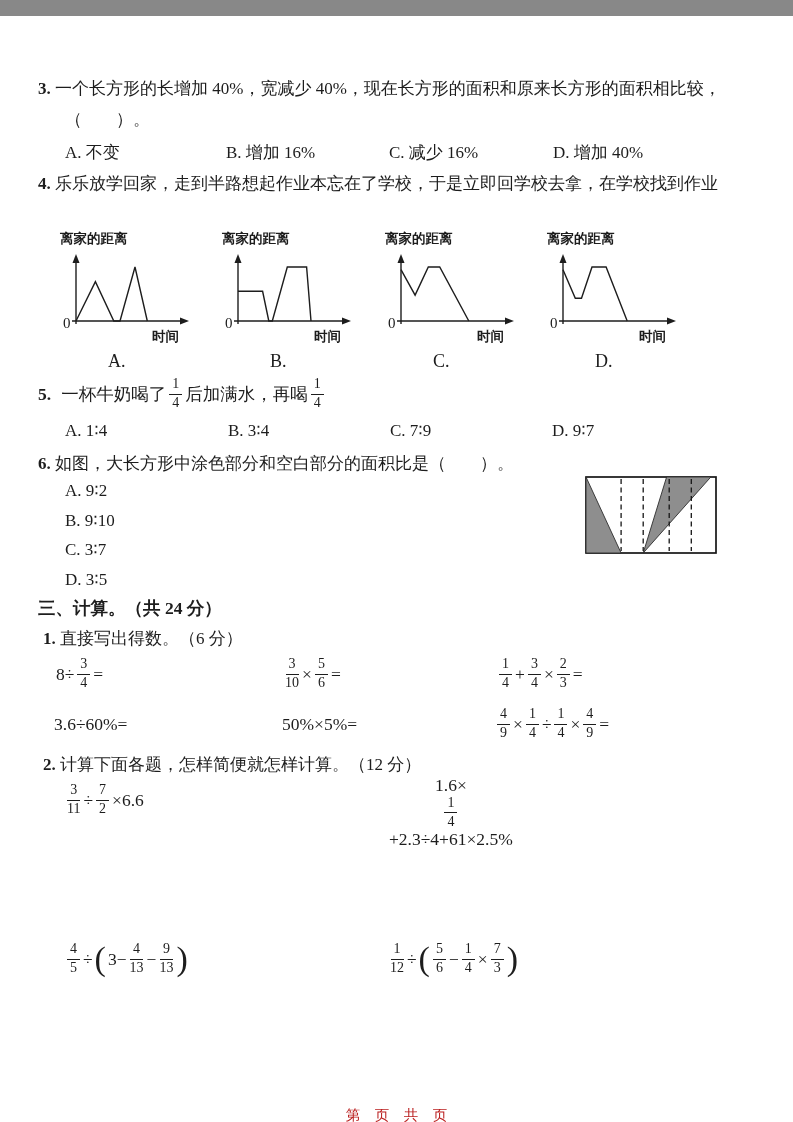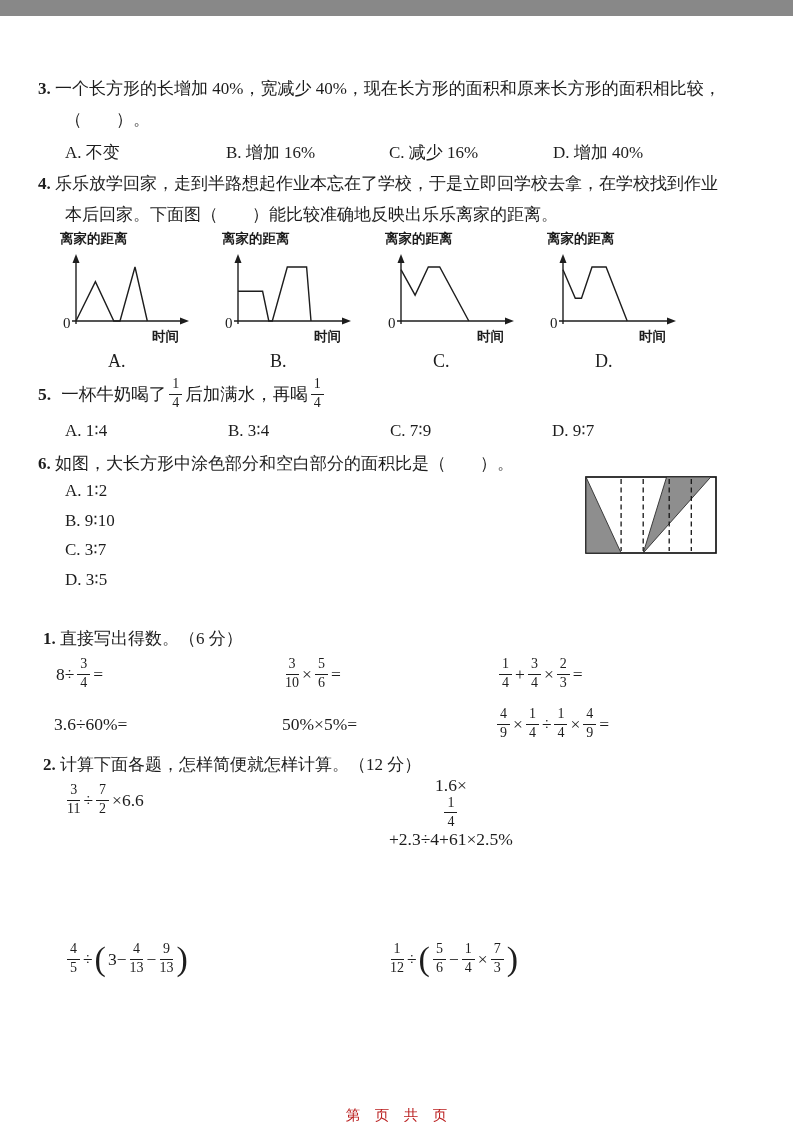--- a/index.html
+++ b/index.html
@@ -44,21 +44,20 @@
     <span style="left:0;">A. 不变</span>
     <span style="left:161px;">B. 增加 16%</span>
     <span style="left:324px;">C. 减少 16%</span>
     <span style="left:488px;">D. 增加 40%</span>
   </div>
 
   <div class="abs qline" style="left:38px;top:158px;">
     <span class="qnum">4.</span>
     <span>乐乐放学回家，走到半路想起作业本忘在了学校，于是立即回学校去拿，在学校找到作业</span>
   </div>
-  <div class="abs qline" style="left:65px;top:189px;">本后回家。下面图（　　）能比较准确地反映出乐乐离家的距离。</div>
 
   <div class="abs" style="left:60px;top:214px;width:680px;height:140px;">
     <div class="gwidget" style="left:0;">
       <div class="gylabel">离家的距离</div>
       <div><svg width="150" height="100">
             <line x1="12" y1="74" x2="122" y2="74" stroke="#1d1d1d" stroke-width="1.4"></line>
             <polygon points="120,70.5 129,74 120,77.5" fill="#1d1d1d"></polygon>
             <line x1="16" y1="77" x2="16" y2="14" stroke="#1d1d1d" stroke-width="1.4"></line>
             <polygon points="12.5,16 16,7 19.5,16" fill="#1d1d1d"></polygon>
             <polyline points="16.0,74.0 35.4,34.6 53.8,74.0 60.0,74.0 75.0,20.0 87.3,74.0" fill="none" stroke="#1d1d1d" stroke-width="1.4"></polyline>
@@ -127,34 +126,35 @@
     <span style="left:0;text-align:right;">A. 1∶4</span>
     <span style="left:163px;">B. 3∶4</span>
     <span style="left:325px;">C. 7∶9</span>
     <span style="left:487px;">D. 9∶7</span>
   </div>
 
   <div class="abs qline" style="left:38px;top:438px;">
     <span class="qnum">6.</span>
     <span>如图，大长方形中涂色部分和空白部分的面积比是（　　）。</span>
   </div>
-  <div class="abs vopt" style="left:65px;top:464px;">A. 1∶2</div>
+  <div class="abs vopt" style="left:65px;top:464px;">A. 9∶2</div>
   <div class="abs vopt" style="left:65px;top:494px;">B. 9∶10</div>
   <div class="abs vopt" style="left:65px;top:523px;">C. 3∶7</div>
   <div class="abs vopt" style="left:65px;top:553px;">D. 3∶5</div>
   <div class="abs" style="left:585px;top:460px;"><svg width="133" height="79">
         <rect x="1" y="1" width="130" height="76" fill="#ffffff" stroke="#161616" stroke-width="1.7"></rect>
         <polygon points="1.0,1.0 36.1,77.0 1.0,77.0" fill="#8e8e8e" stroke="#2c2c2c" stroke-width="0.9"></polygon>
         <polygon points="58.2,77.0 81.6,1.0 125.8,1.0" fill="#8e8e8e" stroke="#2c2c2c" stroke-width="0.9"></polygon>
         <line x1="36.1" y1="3" x2="36.1" y2="75" stroke="#161616" stroke-width="1.3" stroke-dasharray="5,3.5"></line>
         <line x1="58.2" y1="3" x2="58.2" y2="75" stroke="#161616" stroke-width="1.3" stroke-dasharray="5,3.5"></line>
         <line x1="84.2" y1="3" x2="84.2" y2="75" stroke="#161616" stroke-width="1.3" stroke-dasharray="5,3.5"></line>
         <line x1="106.3" y1="3" x2="106.3" y2="75" stroke="#161616" stroke-width="1.3" stroke-dasharray="5,3.5"></line>
       </svg></div>
 
+  <div class="abs sect" style="left:38px;top:580px;">三、计算。（共 24 分）</div>
 
   <div class="abs ptitle" style="left:43px;top:611px;">
     <span class="qnum">1.</span>
     <span>直接写出得数。（6 分）</span>
   </div>
 
   <div class="abs expr" style="left:55px;top:634px;height:48px;">
       <span class="etx">8÷</span>
       <span class="frac">
         <span class="num">3</span>

